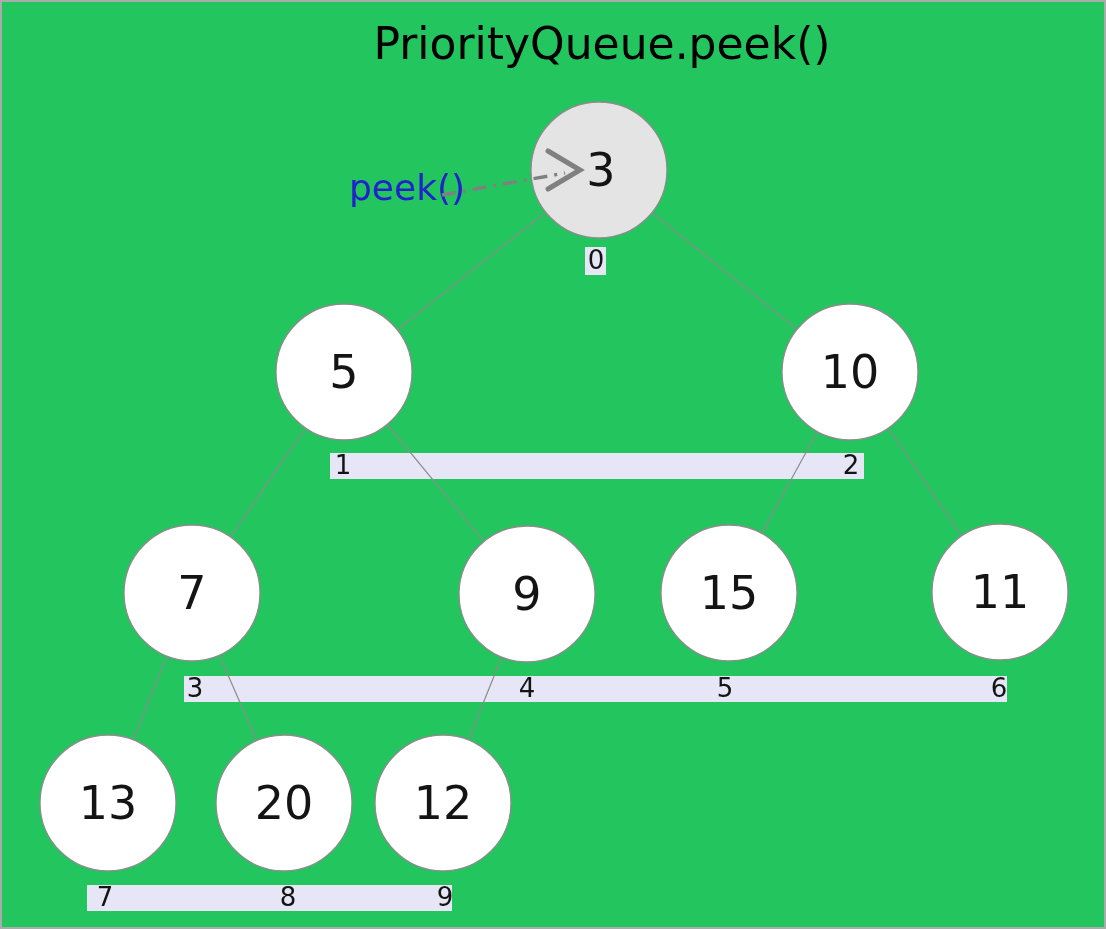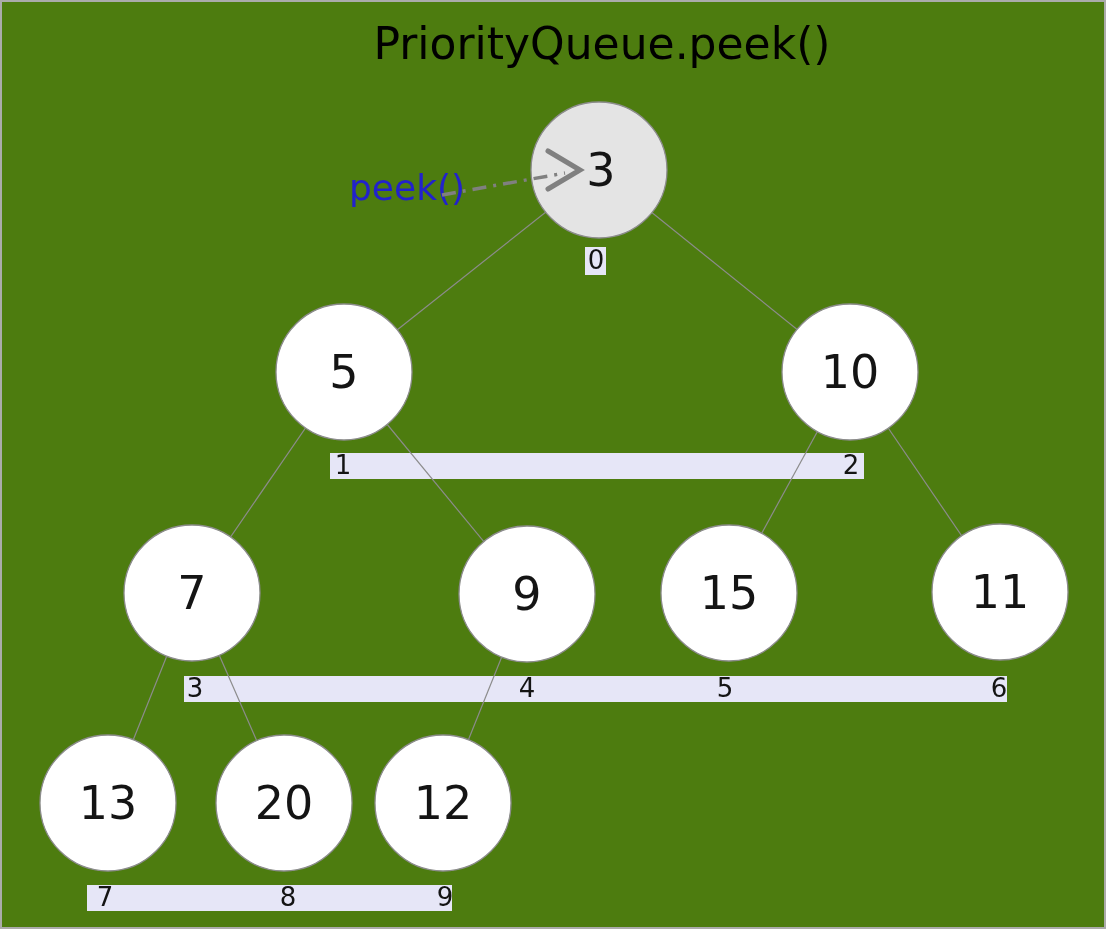--- a/index.html
+++ b/index.html
@@ -1,20 +1,20 @@
 <!DOCTYPE html>
 <html><head>
 <meta charset="utf-8">
 <style>
   html,body { margin:0; padding:0; background:#ffffff; }
   .frame {
     position:relative;
     width:1106px; height:929px;
     box-sizing:border-box;
-    background:#4d7c0f;
+    background:#22c55e;
     border:2px solid #ababab;
     font-family:"DejaVu Sans", sans-serif;
     overflow:hidden;
   }
   svg { position:absolute; left:0; top:0; }
   .edge        { stroke:#8c8c8c; stroke-width:1.2; }
   .node-circle { stroke:#8c8c8c; stroke-width:1.3; }
   .node-value  { font-size:46px; fill:#141414; text-anchor:middle; }
   .index-label { font-size:26px; fill:#141414; text-anchor:middle; }
   .fig-title   { font-size:44px; fill:#000000; text-anchor:middle; }

